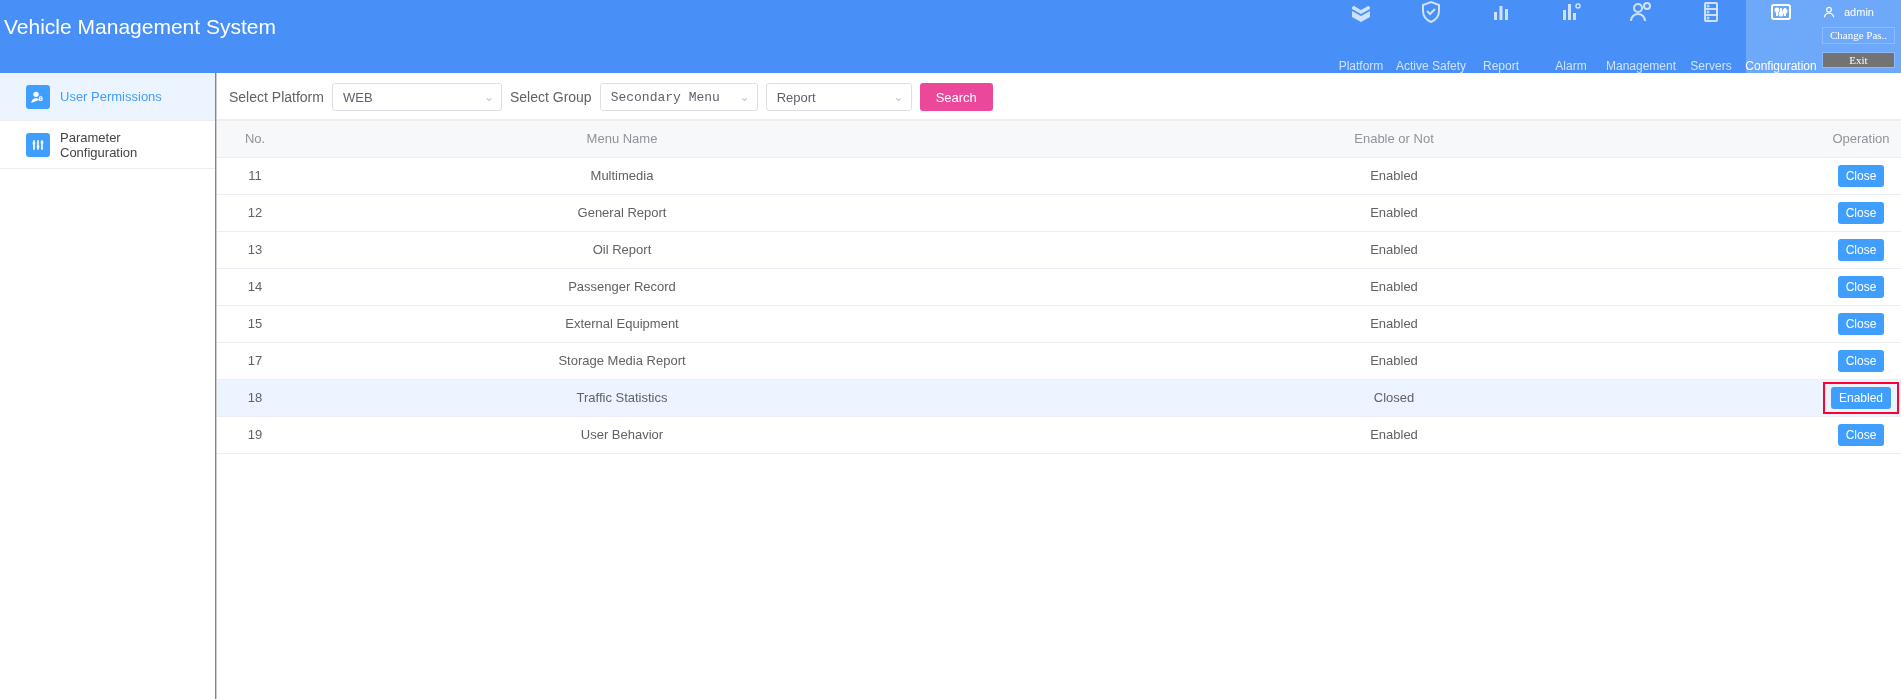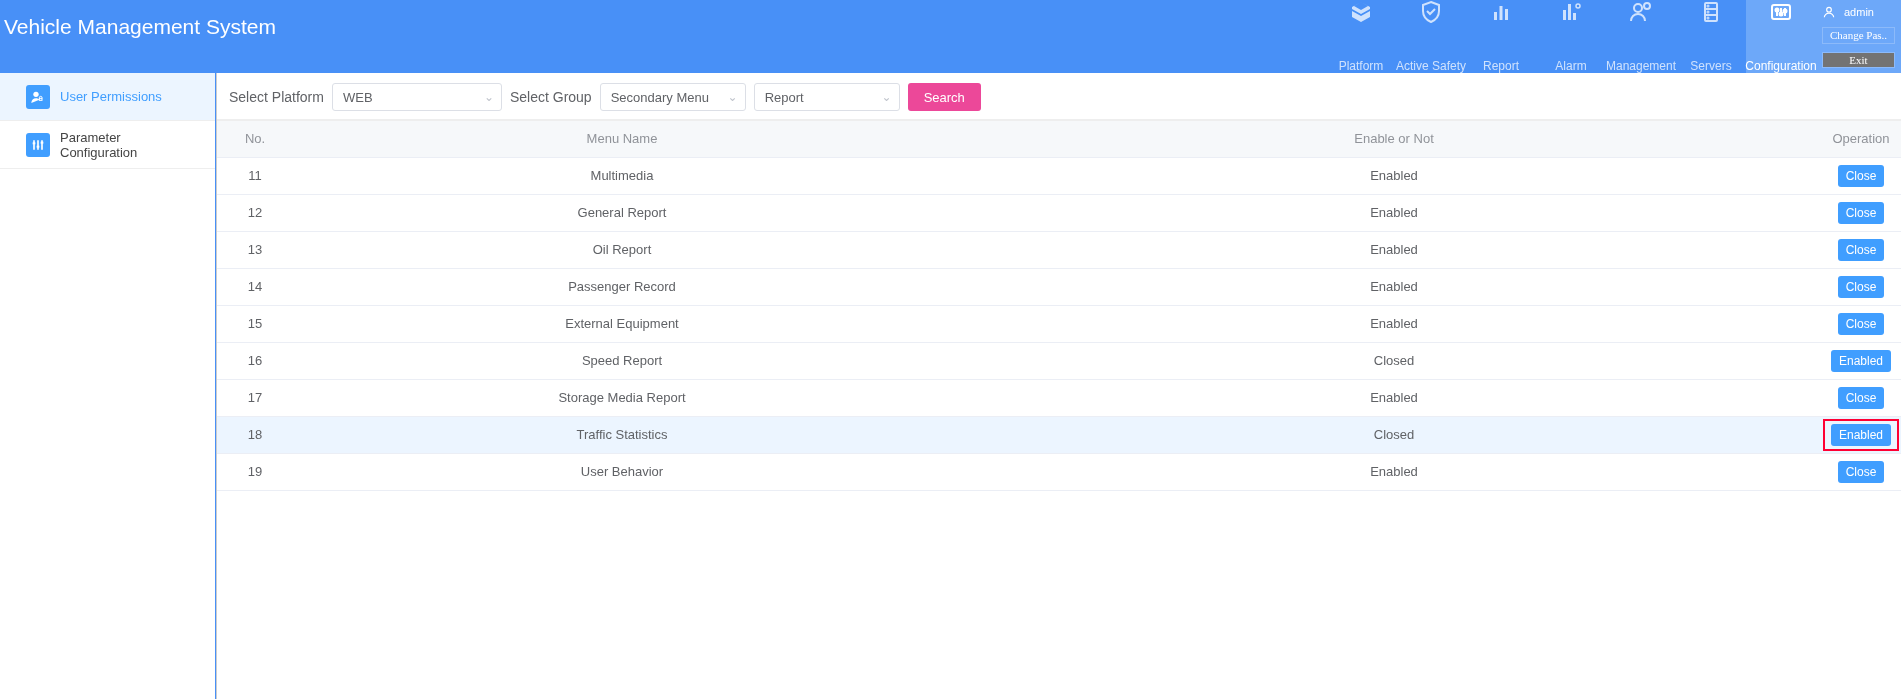--- a/index.html
+++ b/index.html
@@ -179,21 +179,21 @@
 
   <div class="main">
     <div class="filter-bar">
       <span class="filter-label">Select Platform</span>
       <span class="sel">
         <input type="text" readonly="" style="width: 170px;" value="WEB">
         <span class="chev">⌄</span>
       </span>
       <span class="filter-label">Select Group</span>
       <span class="sel">
-        <input type="text" readonly="" style="width: 146px;" value="Secondary Menu">
+        <input type="text" readonly="" style="width: 158px; font-family: Liberation Mono, monospace;" value="Secondary Menu">
         <span class="chev">⌄</span>
       </span>
       <span class="sel">
         <input type="text" readonly="" style="width: 146px;" value="Report">
         <span class="chev">⌄</span>
       </span>
       <button class="btn-primary">Search</button>
     </div>
 
     <table class="tbl">
@@ -230,26 +230,20 @@
             <td class="col-enable">Enabled</td>
             <td class="col-op"><button class="op-btn">Close</button></td>
           </tr>
           <tr>
             <td class="col-no">15</td>
             <td class="col-menu">External Equipment</td>
             <td class="col-enable">Enabled</td>
             <td class="col-op"><button class="op-btn">Close</button></td>
           </tr>
           <tr>
-            <td class="col-no">16</td>
-            <td class="col-menu">Speed Report</td>
-            <td class="col-enable">Closed</td>
-            <td class="col-op"><button class="op-btn">Enabled</button></td>
-          </tr>
-          <tr>
             <td class="col-no">17</td>
             <td class="col-menu">Storage Media Report</td>
             <td class="col-enable">Enabled</td>
             <td class="col-op"><button class="op-btn">Close</button></td>
           </tr>
           <tr class="hover">
             <td class="col-no">18</td>
             <td class="col-menu">Traffic Statistics</td>
             <td class="col-enable">Closed</td>
             <td class="col-op highlight-cell"><button class="op-btn">Enabled</button></td>

